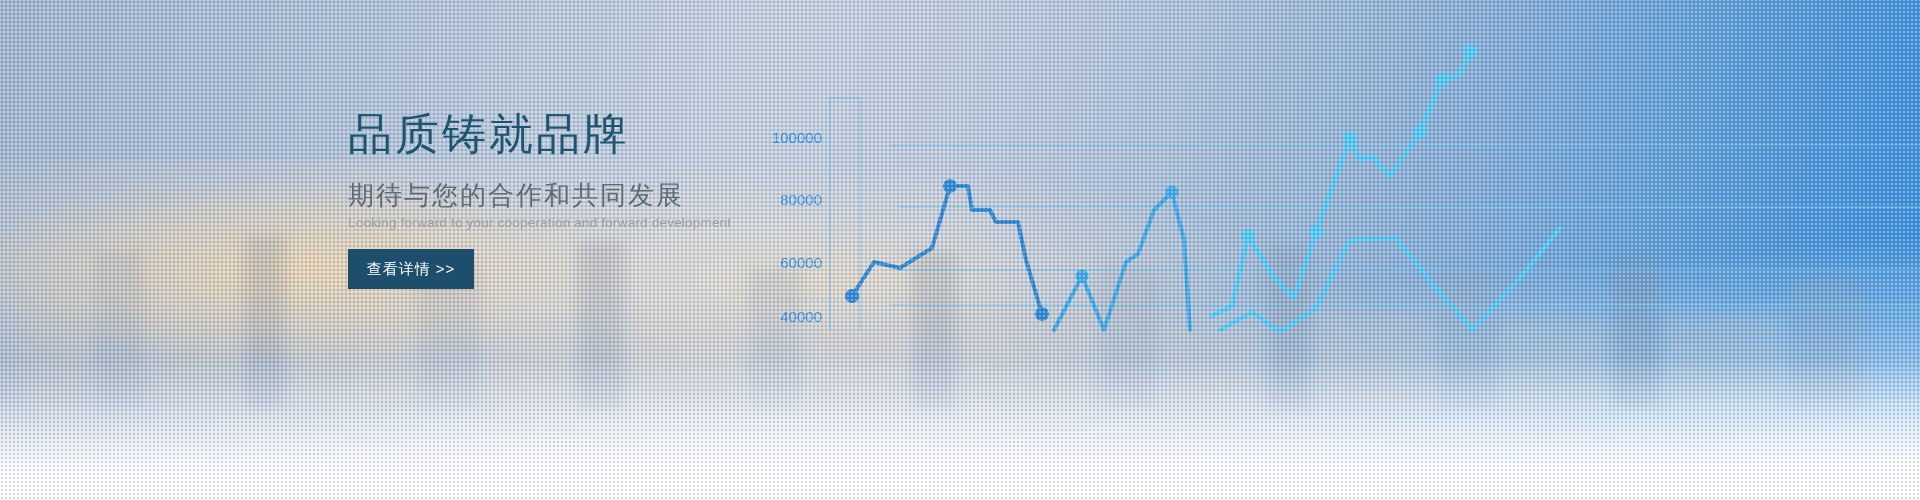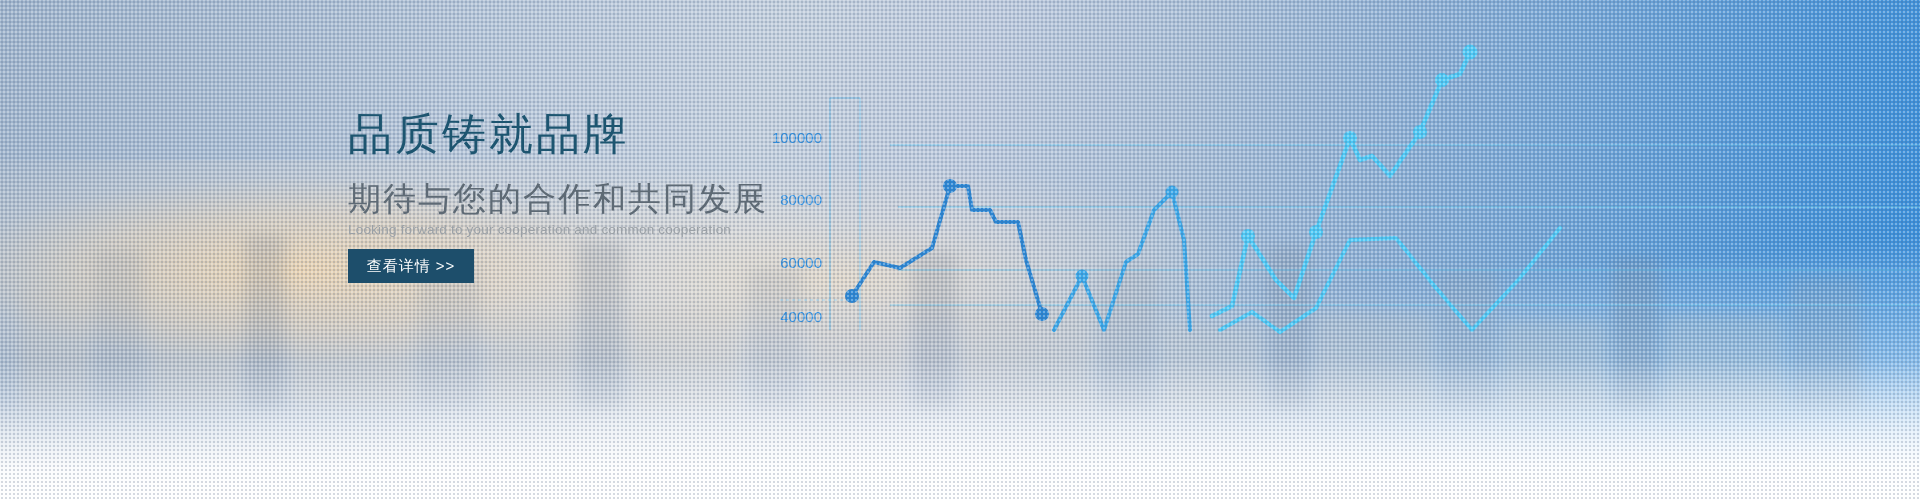--- a/index.html
+++ b/index.html
@@ -79,30 +79,30 @@
     background-size:4px 4px;background-position:2px 2px;
     pointer-events:none;
   }
   
   #textblock{position:absolute;left:348px;top:112px;width:420px;}
   #headline{
     font-size:44px;line-height:1;letter-spacing:3px;
     color:#1d5570;font-weight:400;margin:0 0 26px 0;white-space:nowrap;
   }
   #subline{
-    font-size:33px;line-height:1;letter-spacing:2px;
+    font-size:26px;line-height:1;letter-spacing:2px;
     color:#5e6a75;font-weight:400;margin:0 0 8px 0;white-space:nowrap;
   }
   #engline{
     font-size:13.5px;line-height:1;letter-spacing:.2px;
     color:#9aa0a6;font-weight:400;margin:0;white-space:nowrap;
   }
   #cta{
     position:absolute;left:348px;top:249px;
-    width:126px;height:34px;
+    width:126px;height:40px;
     background:#1d4e6b;color:#ffffff;
     font-size:15px;letter-spacing:1px;
     display:flex;align-items:center;justify-content:center;
     border:0;cursor:pointer;padding:0;white-space:nowrap;
     font-family:"Liberation Sans","DejaVu Sans",sans-serif;
   }
   
   #chart{position:absolute;left:760px;top:30px;width:1160px;height:340px;}
   #chart svg{display:block;}
   .axlabel{
@@ -197,18 +197,18 @@
     </svg>
   </div>
 
   <div id="bottomfade"></div>
   <div id="halftone"></div>
   <div id="halftone2"></div>
 
   <div id="textblock">
     <div id="headline">品质铸就品牌</div>
     <div id="subline">期待与您的合作和共同发展</div>
-    <div id="engline">Looking forward to your cooperation and common cooperation</div>
+    <div id="engline">Looking forward to your cooperation and forward development</div>
   </div>
 
   <button id="cta">查看详情 &gt;&gt;</button>
 
 </div>
 
 </body></html>

